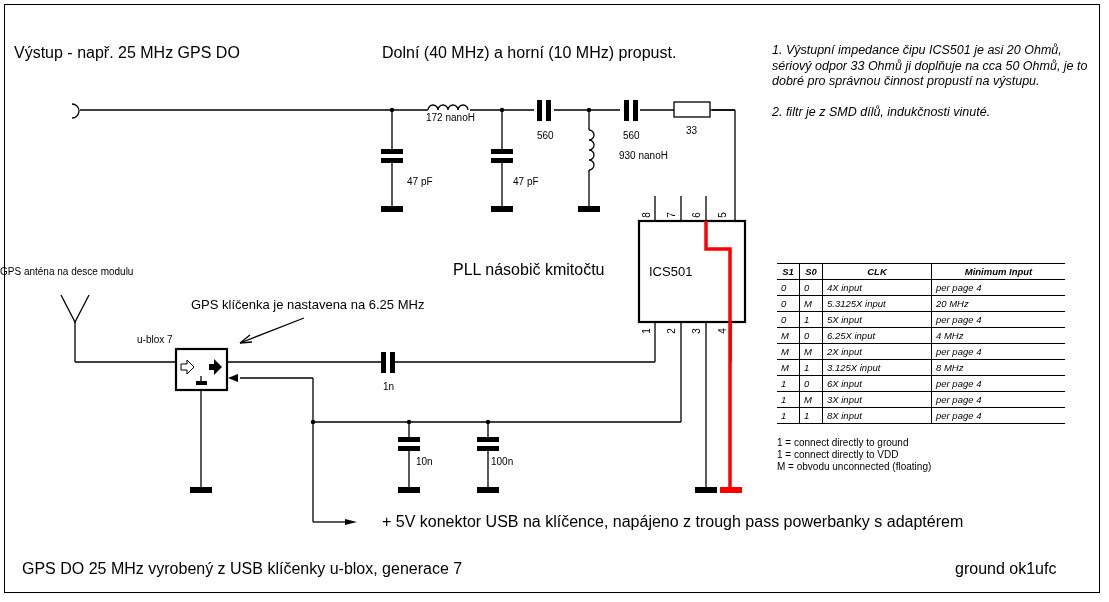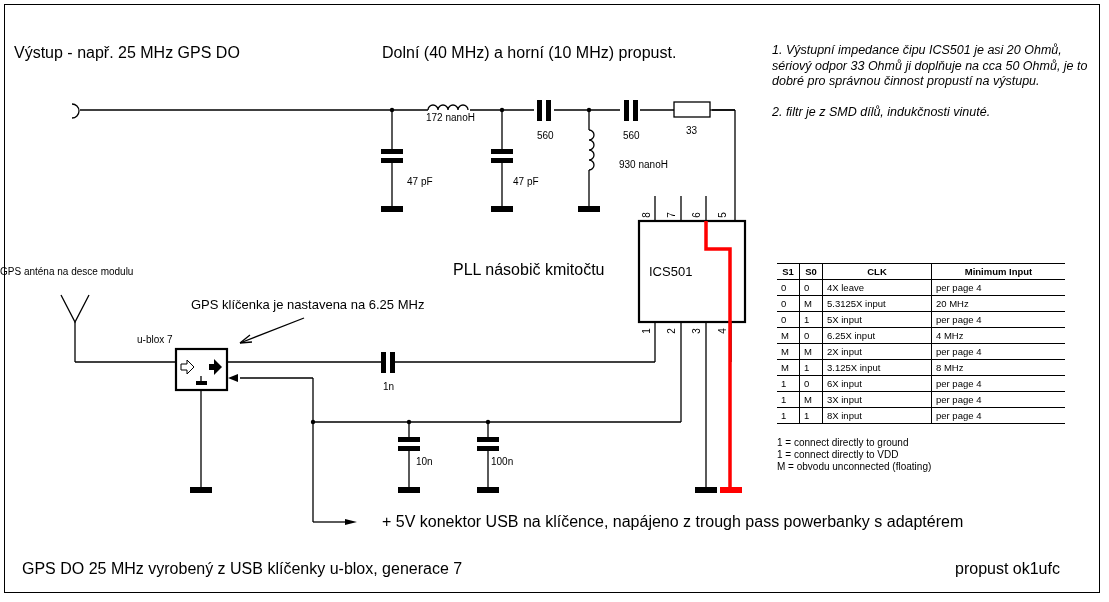--- a/index.html
+++ b/index.html
@@ -10,21 +10,21 @@
   svg { position: absolute; left: 0; top: 0; }
   .t { position: absolute; white-space: nowrap; line-height: 1; }
   .big { font-size: 16px; }
   .med { font-size: 13px; }
   .sm  { font-size: 10px; }
   .note { position: absolute; left: 772px; top: 43px; font-size: 12.5px; line-height: 15.5px; font-style: italic; }
   .note p { margin: 0 0 15px 0; }
   table.ics { position: absolute; left: 777px; top: 263px; border-collapse: collapse;
               font-size: 9.5px; }
   table.ics th, table.ics td { border-top: 1px solid #000; border-bottom: 1px solid #000;
-              padding: 2px 4px; height: 11px; }
+              padding: 2px 4px; height: 11px; font-style: italic; }
   table.ics th { font-weight: bold; }
   table.ics .c0 { width: 14px; border-right: 1px solid #000; }
   table.ics .c1 { width: 14px; border-right: 1px solid #000; }
   table.ics .c2 { width: 100px; border-right: 1px solid #000; }
   table.ics .c3 { width: 125px; }
   table.ics tr.noline td { border-top: none; }
   .legend { position: absolute; left: 777px; top: 437px; font-size: 10px; line-height: 12px; }
 </style>
 </head>
 <body>
@@ -137,33 +137,33 @@
   <line x1="731" y1="322" x2="731" y2="362" stroke="#000" stroke-width="1.3"></line>
 
   <path d="M706,221 V249 H730 V490" stroke="#ff0000" stroke-width="3.5" fill="none"></path>
   <rect x="720" y="487" width="22" height="6" fill="#ff0000"></rect>
 </svg>
 
 <div class="t big" style="left:14px;top:45px">Výstup - např. 25 MHz GPS DO</div>
 <div class="t big" style="left:382px;top:45px">Dolní (40 MHz) a horní (10 MHz) propust.</div>
 <div class="t big" style="left:453px;top:262px">PLL násobič kmitočtu</div>
 <div class="t big" style="left:22px;top:561px">GPS DO 25 MHz vyrobený z USB klíčenky u-blox, generace 7</div>
-<div class="t big" style="left:955px;top:561px">propust ok1ufc</div>
+<div class="t big" style="left:955px;top:561px">ground ok1ufc</div>
 
 <div class="note">
   <p style="width:330px">1. Výstupní impedance čipu ICS501 je asi 20 Ohmů, sériový odpor 33 Ohmů ji doplňuje na cca 50 Ohmů, je to dobré pro správnou činnost propustí na výstupu.</p>
   <p>2. filtr je z SMD dílů, indukčnosti vinuté.</p>
 </div>
 
 <div class="t sm" style="left:426px;top:113px">172 nanoH</div>
 <div class="t sm" style="left:407px;top:177px">47 pF</div>
 <div class="t sm" style="left:513px;top:177px">47 pF</div>
 <div class="t sm" style="left:537px;top:131px">560</div>
 <div class="t sm" style="left:623px;top:131px">560</div>
-<div class="t sm" style="left:619px;top:160px">930 nanoH</div>
+<div class="t sm" style="left:619px;top:151px">930 nanoH</div>
 <div class="t sm" style="left:686px;top:126px">33</div>
 <div class="t sm" style="left:383px;top:382px">1n</div>
 <div class="t sm" style="left:416px;top:457px">10n</div>
 <div class="t sm" style="left:491px;top:457px">100n</div>
 <div class="t med" style="left:649px;top:265px">ICS501</div>
 <div class="t sm" style="left:137px;top:335px">u-blox 7</div>
 
 <div class="t sm" style="left:644px;top:210px;transform:rotate(-90deg)">8</div>
 <div class="t sm" style="left:669px;top:210px;transform:rotate(-90deg)">7</div>
 <div class="t sm" style="left:694px;top:210px;transform:rotate(-90deg)">6</div>
@@ -183,21 +183,21 @@
       <th class="c0">S1</th>
       <th class="c1">S0</th>
       <th class="c2">CLK</th>
       <th class="c3">Minimum Input</th>
     </tr>
   </thead>
   <tbody id="tbody">
       <tr>
         <td class="c0">0</td>
         <td class="c1">0</td>
-        <td class="c2">4X leave</td>
+        <td class="c2">4X input</td>
         <td class="c3">per page 4</td>
       </tr>
       <tr>
         <td class="c0">0</td>
         <td class="c1">M</td>
         <td class="c2">5.3125X input</td>
         <td class="c3">20 MHz</td>
       </tr>
       <tr>
         <td class="c0">0</td>

